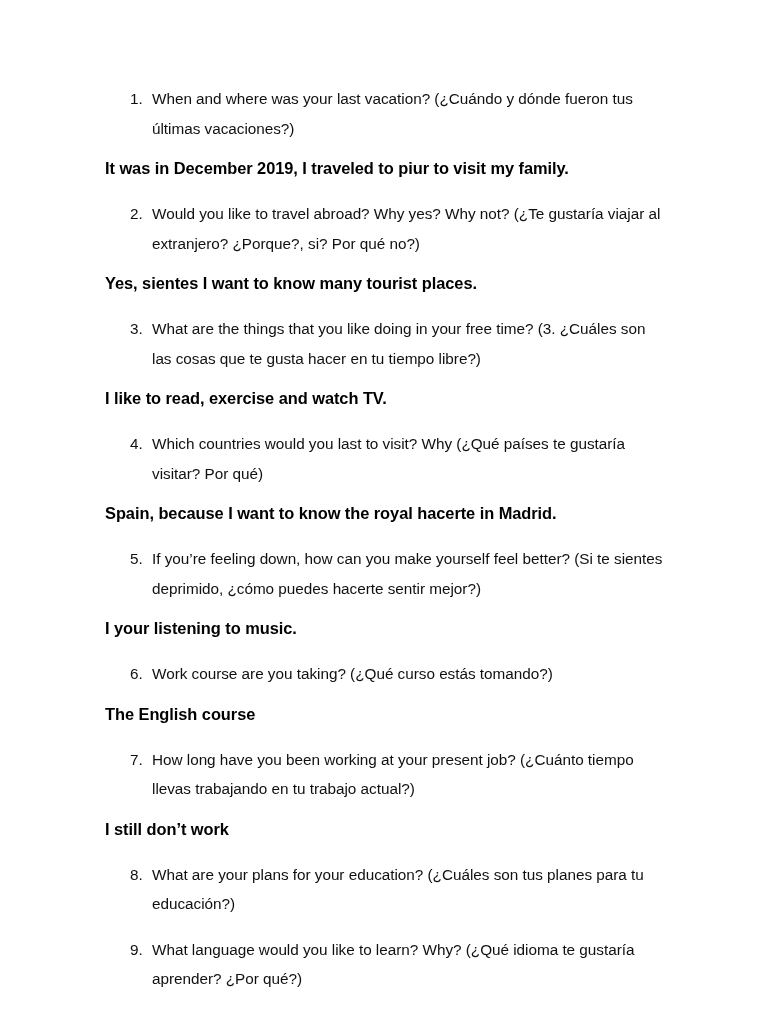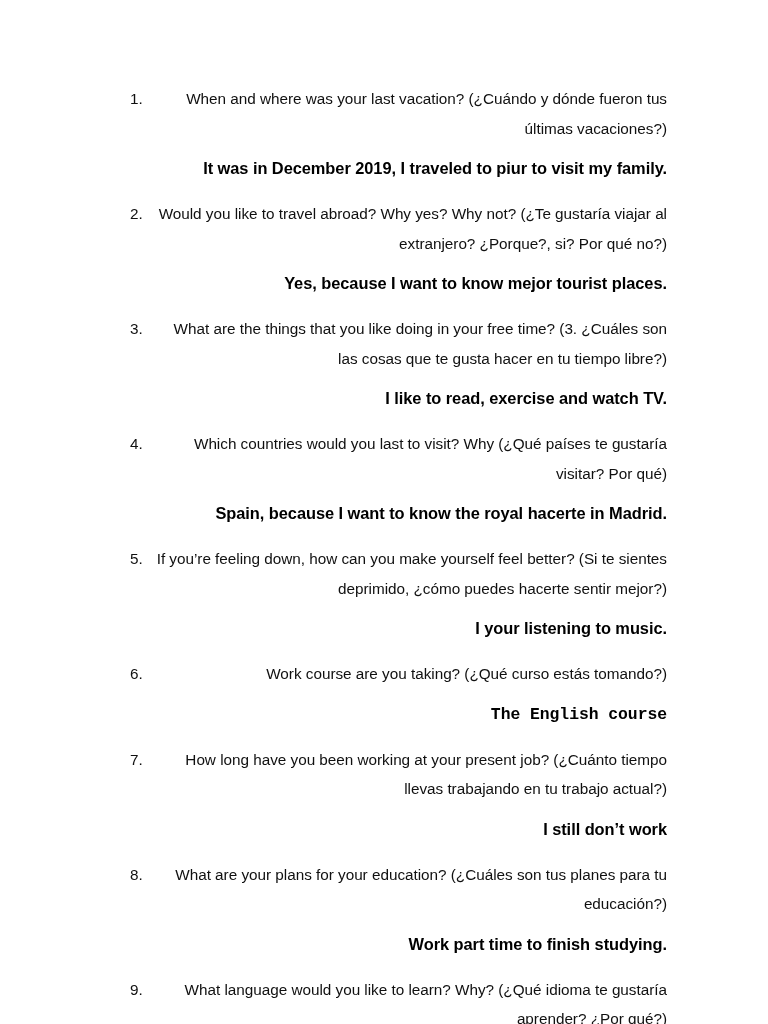--- a/index.html
+++ b/index.html
@@ -53,68 +53,65 @@
     width: 22px;
     text-align: left;
     font-size: 15.3px;
     font-weight: 400;
     line-height: 29.5px;
     color: #101010;
   }
 
   .question .qtext {
     display: block;
-    text-align: right;
   }
 
   
   .answer {
     margin: 0;
     padding: 0;
     font-size: 16.4px;
     font-weight: 700;
     line-height: 29px;
     letter-spacing: -0.05px;
     color: #000000;
-    text-align: right;
   }
 
   
   .qa-block .answer {
     margin-top: 11px;
   }
   .qa-block + .qa-block {
     margin-top: 16px;
   }
 
   
   .qa-block.single .answer {
     margin-top: 11px;
-    font-family: Liberation Mono, monospace;
   }
 </style>
 </head>
 <body>
 
 <div class="page">
   <div class="content" id="qa-container">
 
   <div class="qa-block">
         <p class="question">
           <span class="num">1.</span>
           <span class="qtext">When and where was your last vacation? (¿Cuándo y dónde fueron tus últimas vacaciones?)</span>
         </p>
         <p class="answer">It was in December 2019, I traveled to piur to visit my family.</p>
       </div>
       <div class="qa-block">
         <p class="question">
           <span class="num">2.</span>
           <span class="qtext">Would you like to travel abroad? Why yes? Why not? (¿Te gustaría viajar al extranjero? ¿Porque?, si? Por qué no?)</span>
         </p>
-        <p class="answer">Yes, because I want to know mejor tourist places.</p>
+        <p class="answer">Yes, sientes I want to know many tourist places.</p>
       </div>
       <div class="qa-block">
         <p class="question">
           <span class="num">3.</span>
           <span class="qtext">What are the things that you like doing in your free time? (3. ¿Cuáles son las cosas que te gusta hacer en tu tiempo libre?)</span>
         </p>
         <p class="answer">I like to read, exercise and watch TV.</p>
       </div>
       <div class="qa-block">
         <p class="question">
@@ -142,21 +139,20 @@
           <span class="num">7.</span>
           <span class="qtext">How long have you been working at your present job? (¿Cuánto tiempo llevas trabajando en tu trabajo actual?)</span>
         </p>
         <p class="answer">I still don’t work</p>
       </div>
       <div class="qa-block">
         <p class="question">
           <span class="num">8.</span>
           <span class="qtext">What are your plans for your education? (¿Cuáles son tus planes para tu educación?)</span>
         </p>
-        <p class="answer">Work part time to finish studying.</p>
       </div>
       <div class="qa-block">
         <p class="question">
           <span class="num">9.</span>
           <span class="qtext">What language would you like to learn? Why? (¿Qué idioma te gustaría aprender? ¿Por qué?)</span>
         </p>
       </div>
     </div>
 </div>
 

